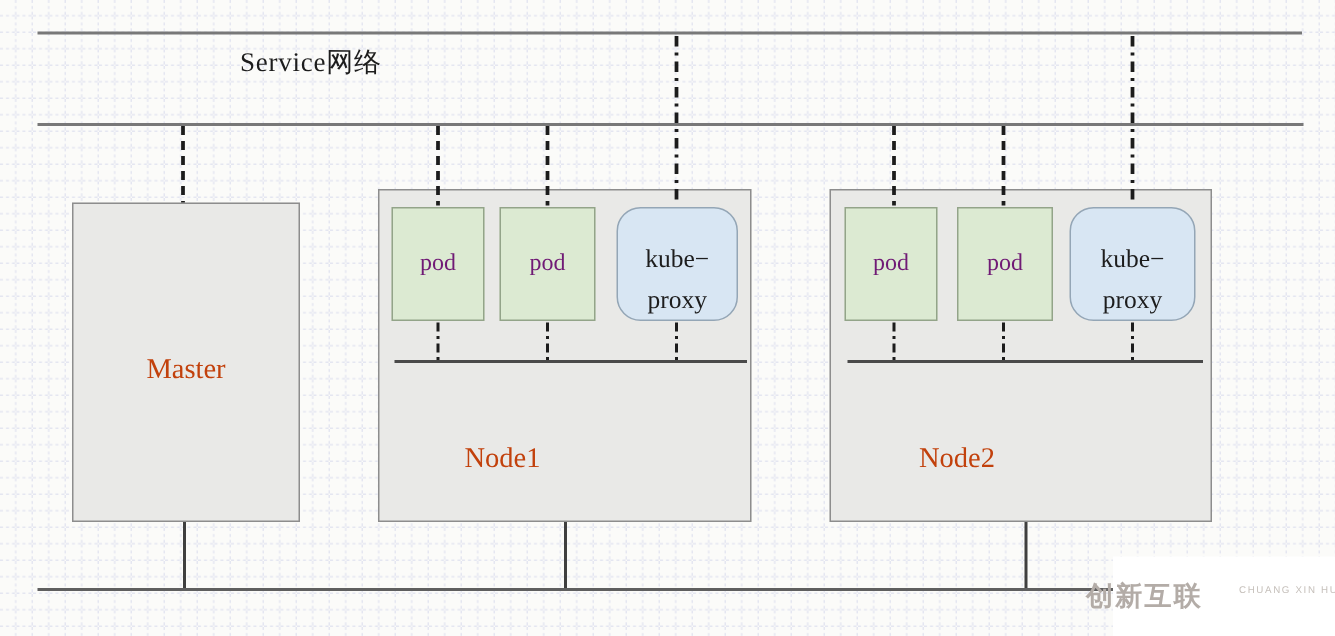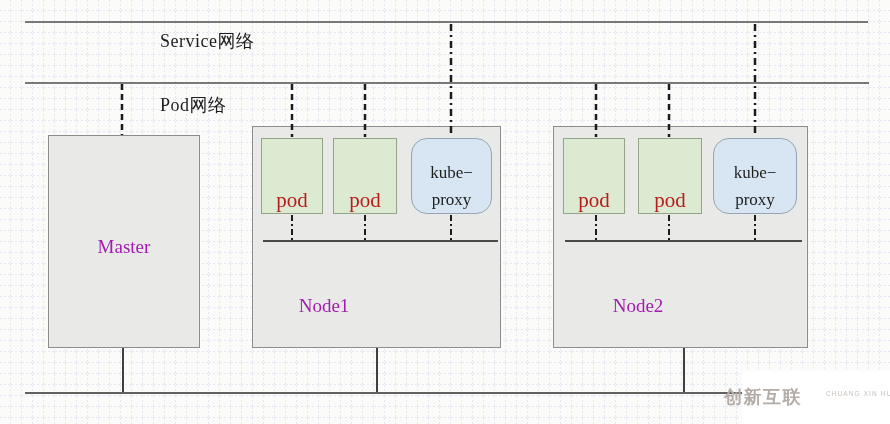--- a/index.html
+++ b/index.html
@@ -34,35 +34,35 @@
   .machine{
     position:absolute;
     background:var(--box-fill,#e9e9e7);
     border:1.5px solid var(--box-border,#8d8d8d);
     box-sizing:border-box;
   }
   .machine.master{left:48px;top:135px;width:152px;height:213px;}
   .machine.node1{left:252px;top:126px;width:249px;height:222px;}
   .machine.node2{left:553px;top:126px;width:255px;height:222px;}
   .machine-label{
-    position:absolute;color:#a21caf;font-size:19px;white-space:nowrap;
+    position:absolute;color:#c2410c;font-size:19px;white-space:nowrap;
     transform:translateX(-50%);
   }
   .machine-label.master{left:124px;top:236px;}
-  .machine-label.node1{left:324px;top:295px;}
+  .machine-label.node1{left:335px;top:295px;}
   .machine-label.node2{left:638px;top:295px;}
 
   
   .pod{
     position:absolute;
     background:var(--pod-fill,#dcead2);
     border:1px solid var(--pod-border,#93a489);
     box-sizing:border-box;
-    display:flex;align-items:flex-end;justify-content:center;
-    color:#b91c1c;font-size:21px;
+    display:flex;align-items:center;justify-content:center;
+    color:#701a75;font-size:16px;
   }
   .pod.n1a{left:261px;top:138px;width:62px;height:76px;}
   .pod.n1b{left:333px;top:138px;width:64px;height:76px;}
   .pod.n2a{left:563px;top:138px;width:62px;height:76px;}
   .pod.n2b{left:638px;top:138px;width:64px;height:76px;}
   .proxy{
     position:absolute;
     background:var(--proxy-fill,#d8e6f3);
     border:1px solid var(--proxy-border,#94a6b6);
     border-radius:16px;
@@ -107,21 +107,20 @@
       </pattern>
     </defs>
     <rect width="890" height="424" fill="url(#grid)"></rect>
   </svg>
 
   <div class="hline service"></div>
   <div class="hline podnet"></div>
   <div class="hline nodenet"></div>
 
   <div class="netlabel service">Service网络</div>
-  <div class="netlabel podnet">Pod网络</div>
 
   <div class="machine master"></div>
   <div class="machine node1"></div>
   <div class="machine node2"></div>
 
   <div class="innersep n1"></div>
   <div class="innersep n2"></div>
 
   <div class="pod n1a">
     <span>pod</span>

